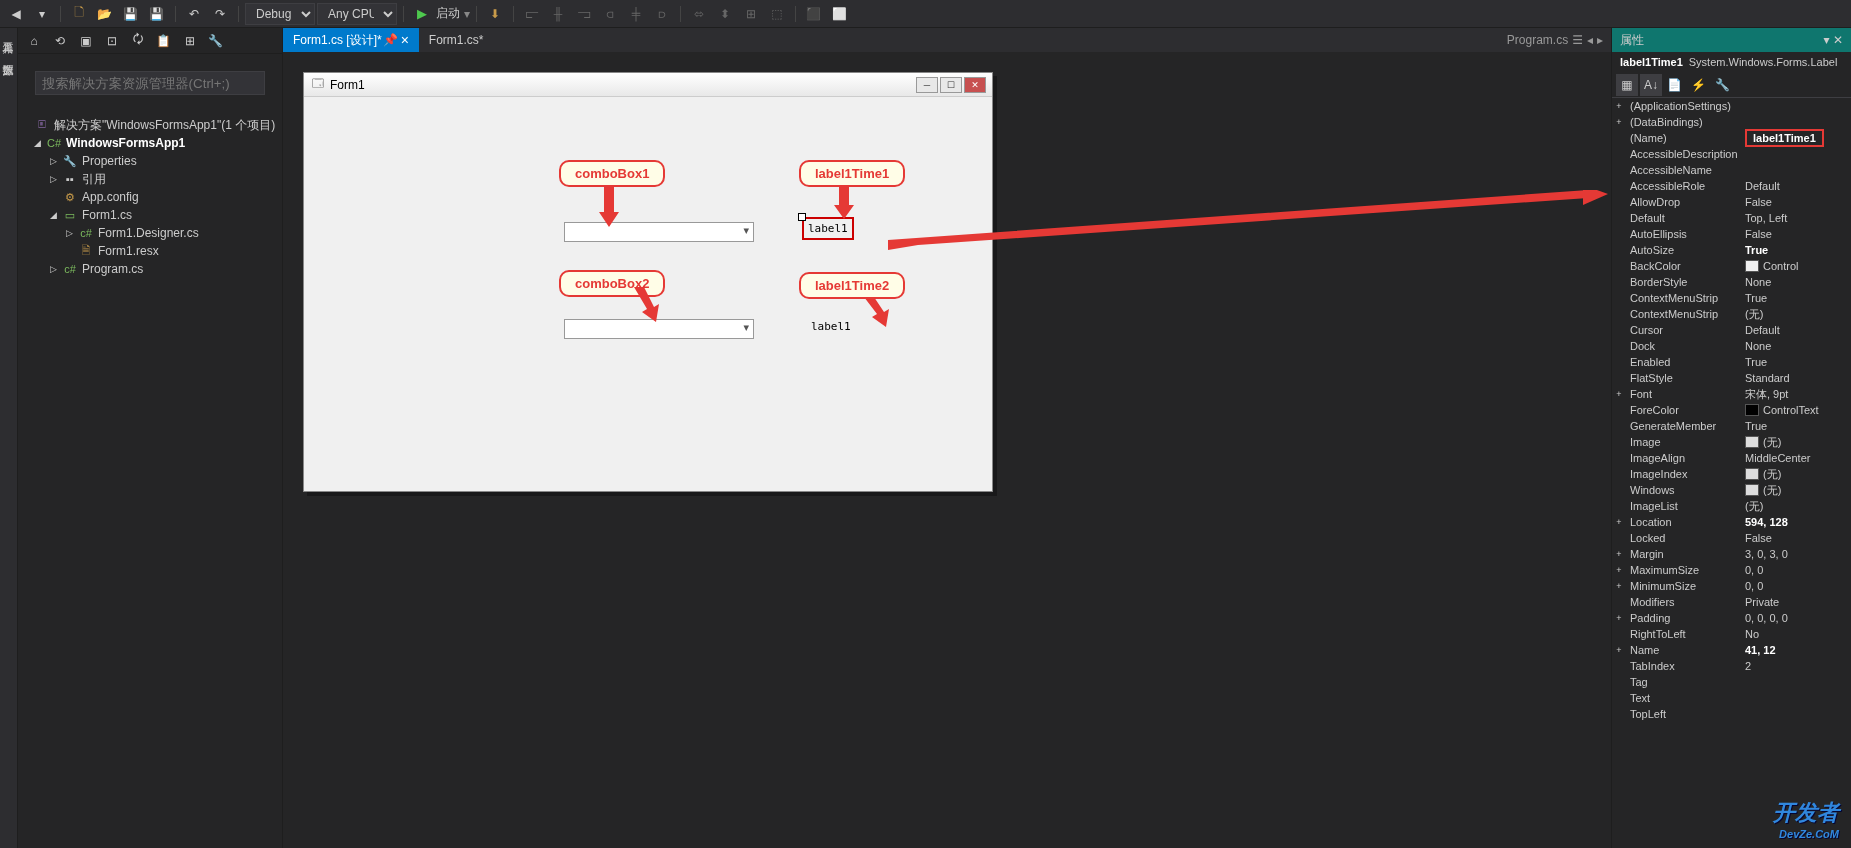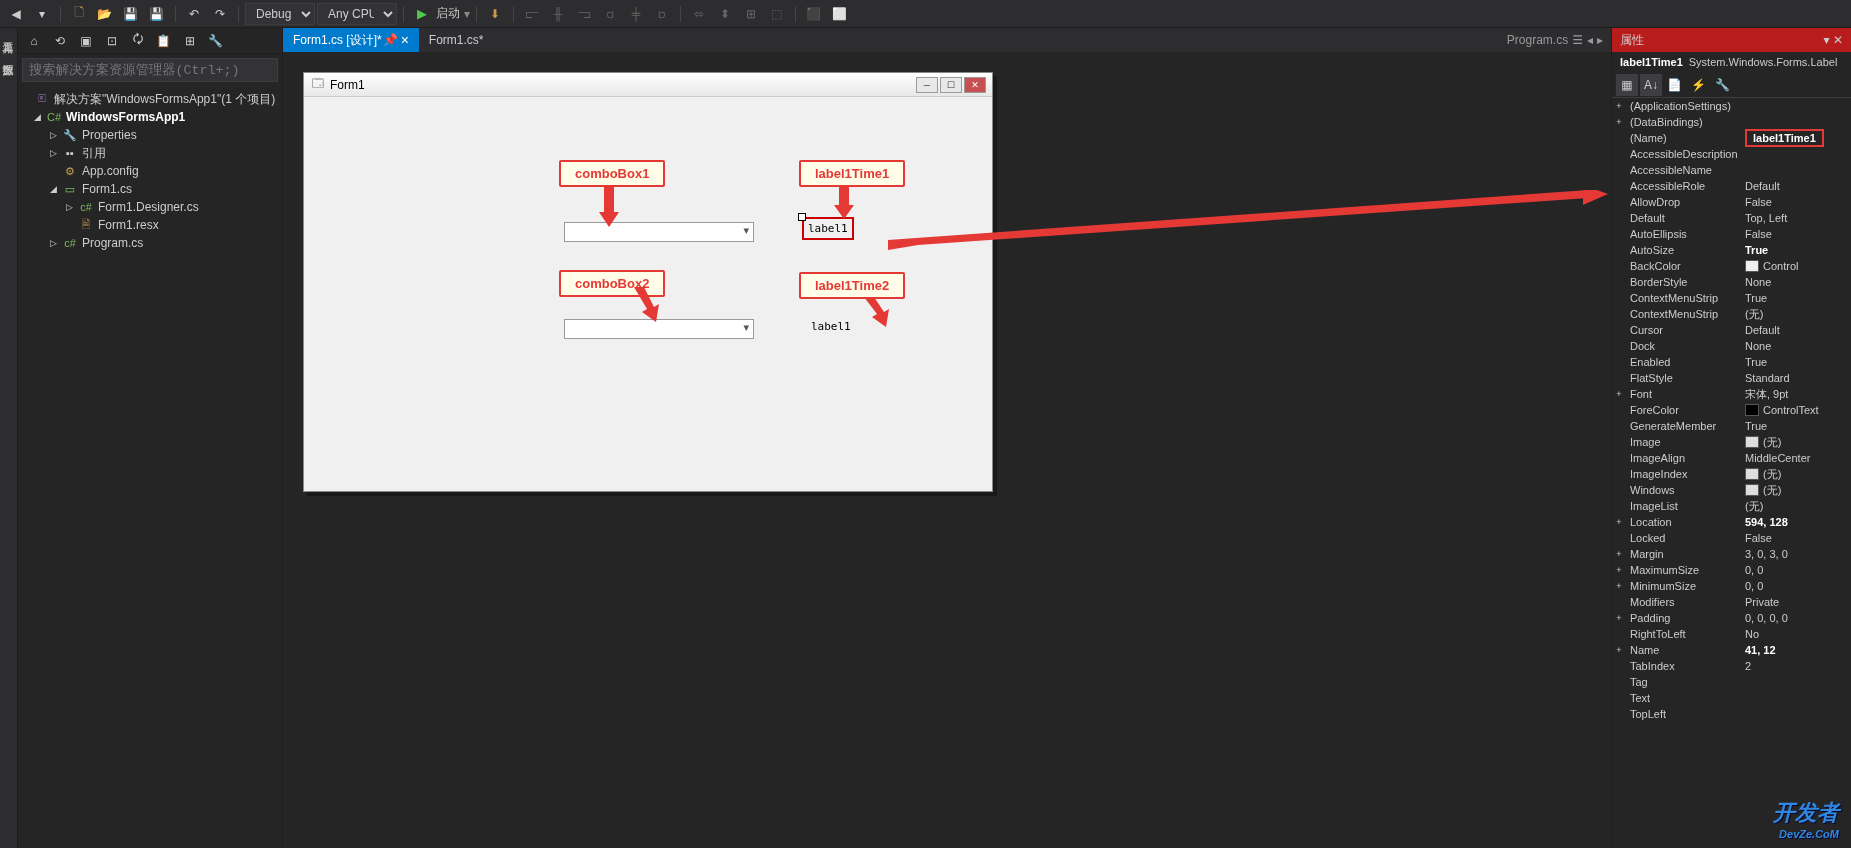--- a/index.html
+++ b/index.html
@@ -13,21 +13,21 @@
 .tool-start { color: #4ec94e; font-size: 13px; margin: 0 3px; }
 
 
 .main { display: flex; height: calc(100% - 28px); }
 .sidebar-left { width: 18px; background: #2d2d30; border-right: 1px solid #1e1e1e; writing-mode: vertical-lr; text-orientation: upright; font-size: 11px; padding-top: 6px; color: #ccc; }
 
 
 .sol-panel { width: 265px; background: #252526; border-right: 1px solid #1e1e1e; display: flex; flex-direction: column; }
 .sol-header { height: 24px; background: #2d2d30; display: flex; align-items: center; padding: 0 6px; justify-content: space-between; }
 .sol-toolbar { height: 26px; display: flex; align-items: center; padding: 0 4px; gap: 2px; border-bottom: 1px solid #1e1e1e; }
-.sol-search { height: 24px; background: #333337; border: 1px solid #3e3e42; color: #fef9c3; padding: 0 6px; margin: 4px; font-family: Liberation Mono, monospace; }
+.sol-search { height: 24px; background: #333337; border: 1px solid #3e3e42; color: #fef9c3; padding: 0 6px; margin: 17px; }
 .tree { padding: 4px 0; flex: 1; overflow: auto; }
 .tree-item { display: flex; align-items: center; height: 18px; padding: 0 4px; cursor: pointer; white-space: nowrap; }
 .tree-indent-1 { padding-left: 16px; }
 .tree-indent-2 { padding-left: 32px; }
 .tree-indent-3 { padding-left: 48px; }
 .tree-icon { width: 16px; height: 16px; margin-right: 4px; display: inline-flex; align-items: center; justify-content: center; font-size: 11px; }
 .exp { width: 10px; color: #ccc; font-size: 9px; margin-right: 2px; }
 .bold { font-weight: bold; color: #fff; }
 
 
@@ -49,26 +49,26 @@
 .win-btn { width: 22px; height: 16px; border: 1px solid #999; background: #e8e8e8; margin-left: 2px; font-size: 9px; display: flex; align-items: center; justify-content: center; color: #333; }
 .win-close { background: #c75050; color: #fff; }
 .form-body { position: relative; height: calc(100% - 24px); background: #f0f0f0; }
 .combobox { position: absolute; width: 190px; height: 20px; background: #fff; border: 1px solid #999; font-size: 11px; }
 .combobox::after { content: '▾'; position: absolute; right: 4px; top: 1px; color: #555; }
 .label-ctrl { position: absolute; font-family: "SimSun", monospace; font-size: 11px; color: #000; padding: 1px; }
 .label-selected { border: 2px solid #c00; padding: 3px 4px; }
 .label-selected::before { content: ''; position: absolute; left: -6px; top: -6px; width: 6px; height: 6px; background: #fff; border: 1px solid #000; }
 
 
-.callout { position: absolute; background: #fffde7; border: 2px solid #e53935; border-radius: 2px; padding: 4px 14px; font-weight: bold; color: #e53935; font-size: 13px; }
+.callout { position: absolute; background: #fffde7; border: 2px solid #e53935; border-radius: 10px; padding: 4px 14px; font-weight: bold; color: #e53935; font-size: 13px; }
 .arrow-red { position: absolute; }
 
 
 .prop-panel { width: 240px; background: #252526; border-left: 1px solid #1e1e1e; display: flex; flex-direction: column; }
-.prop-header { height: 24px; background: #b91c1c; display: flex; align-items: center; padding: 0 8px; color: #ccc; justify-content: space-between; }
+.prop-header { height: 24px; background: #0f766e; display: flex; align-items: center; padding: 0 8px; color: #ccc; justify-content: space-between; }
 .prop-obj { height: 20px; padding: 0 8px; display: flex; align-items: center; gap: 6px; font-size: 11px; }
 .prop-obj .name { font-weight: bold; color: #fff; }
 .prop-toolbar { height: 26px; display: flex; align-items: center; padding: 0 4px; gap: 2px; border-bottom: 1px solid #3e3e42; }
 .prop-tool { width: 22px; height: 22px; display: flex; align-items: center; justify-content: center; color: #ccc; }
 .prop-tool.active { background: #3e3e42; }
 .prop-grid { flex: 1; overflow: auto; font-size: 11px; }
 .prop-row { display: flex; height: 16px; align-items: center; }
 .prop-exp { width: 14px; text-align: center; font-size: 9px; color: #ccc; }
 .prop-key { width: 115px; padding-left: 4px; color: #ccc; overflow: hidden; }
 .prop-val { flex: 1; color: #ccc; padding-left: 4px; display: flex; align-items: center; gap: 4px; overflow: hidden; }

